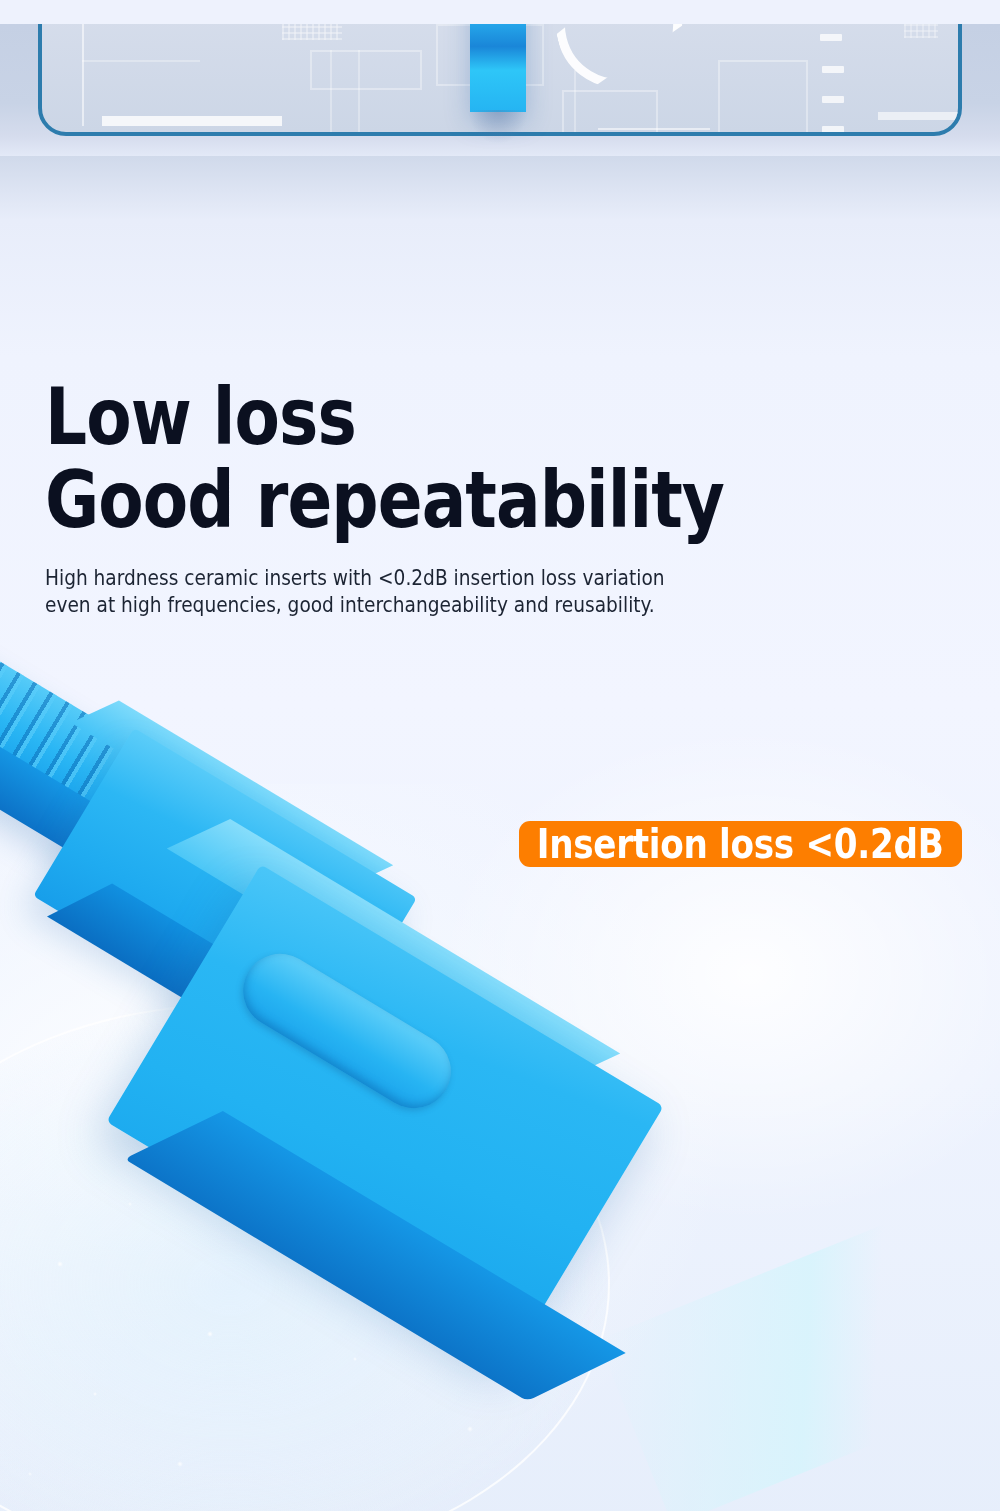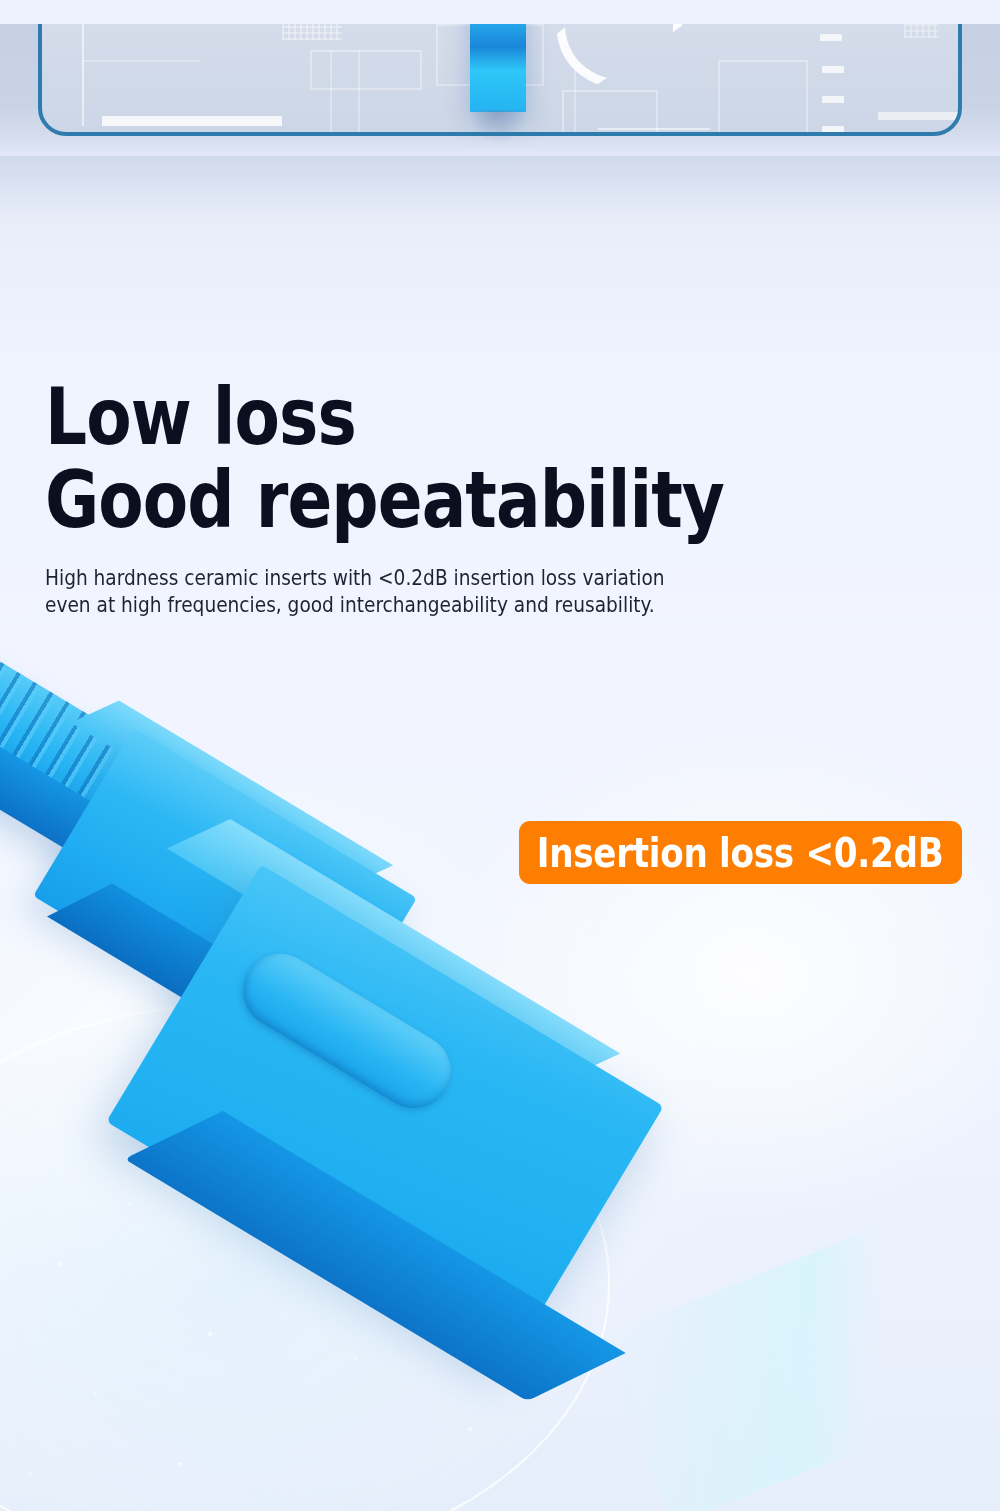--- a/index.html
+++ b/index.html
@@ -133,21 +133,21 @@
     line-height:27px;
     color:#1c2433;
     transform:scaleX(.96);
     transform-origin:left center;
     white-space:nowrap;
   }
 
   
   .badge {
     position:absolute; left:519px; top:797px;
-    width:443px; height:63px;
+    width:443px; height:46px;
     background:#fd7e00;
     border-radius:11px;
     display:flex; align-items:center; justify-content:center;
   }
   .badge span {
     font-family:"DejaVu Sans Condensed","Liberation Sans Narrow","Liberation Sans", sans-serif;
     font-weight:700;
     font-size:40px;
     line-height:40px;
     color:#ffffff;

